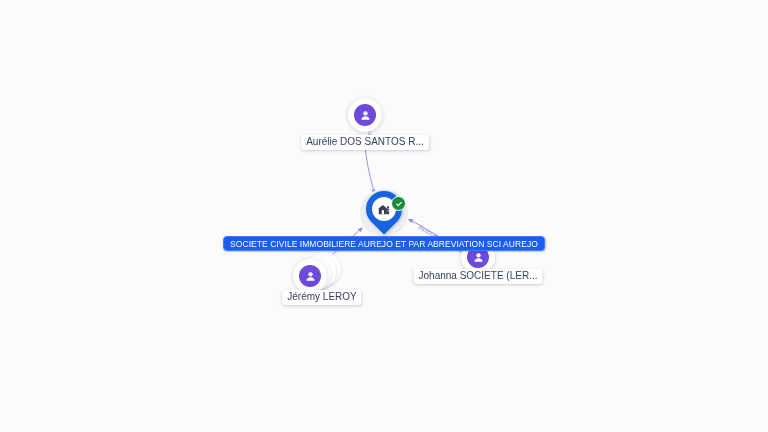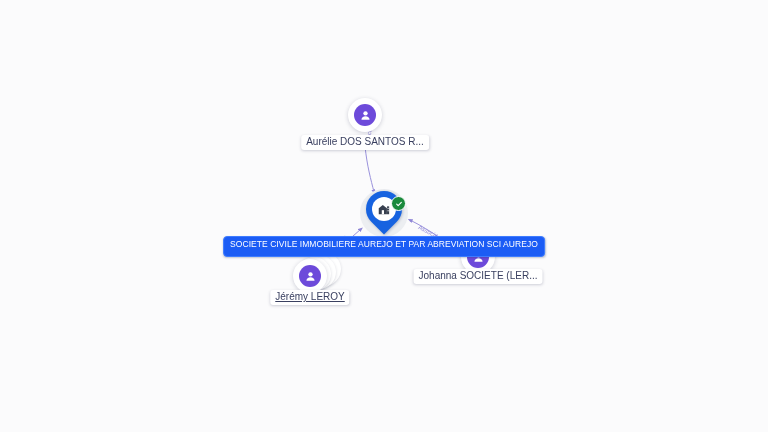--- a/index.html
+++ b/index.html
@@ -155,21 +155,21 @@
   #company-label {
     position: absolute;
     transform: translateX(-50%);
     background: #1b5cf5;
     border: 1px solid #3d7bff;
     border-radius: 4px;
     color: #ffffff;
     font-size: 8.5px;
     line-height: 11px;
     letter-spacing: 0.05px;
-    padding: 2px 6px 6px 6px;
+    padding: 2px 6px 0 6px;
     white-space: nowrap;
     font-family: "Liberation Sans", sans-serif;
     box-shadow: 0 1px 2px rgba(20,40,90,0.25);
   }
 </style>
 </head>
 <body>
 
 <div id="graph-canvas">
 
@@ -228,21 +228,21 @@
       <div class="avatar-stack-card" style="left:4px; top:-2px;"></div>
       <div class="avatar-circle-outer">
         <div class="avatar-circle-inner">
           <svg width="13" height="13" viewBox="0 0 24 24" aria-hidden="true">
             <circle cx="12" cy="8" r="4" fill="#ffffff"></circle>
             <path d="M4.5 20c0-4.2 3.4-6.5 7.5-6.5s7.5 2.3 7.5 6.5z" fill="#ffffff"></path>
           </svg>
         </div>
       </div>
     </div>
-    <div class="node-label" style="left:0px; top:14px;text-decoration:underline;">Jérémy LEROY</div>
+    <div class="node-label" style="left:12px; top:14px;">Jérémy LEROY</div>
   </div>
 
   <div id="company-node" style="left:384px; top:213px;">
     <div class="pin-halo"></div>
     <div class="pin-shape"></div>
     <div class="pin-inner-circle">
       <svg width="14" height="14" viewBox="0 0 24 24" aria-hidden="true">
         <path d="M3 21V10.5L10 5l7 5.5V21z" fill="#38404f"></path>
         <rect x="17.2" y="7.5" width="3.6" height="13.5" fill="#38404f"></rect>
         <rect x="8.2" y="14" width="3.8" height="7" fill="#ffffff"></rect>

